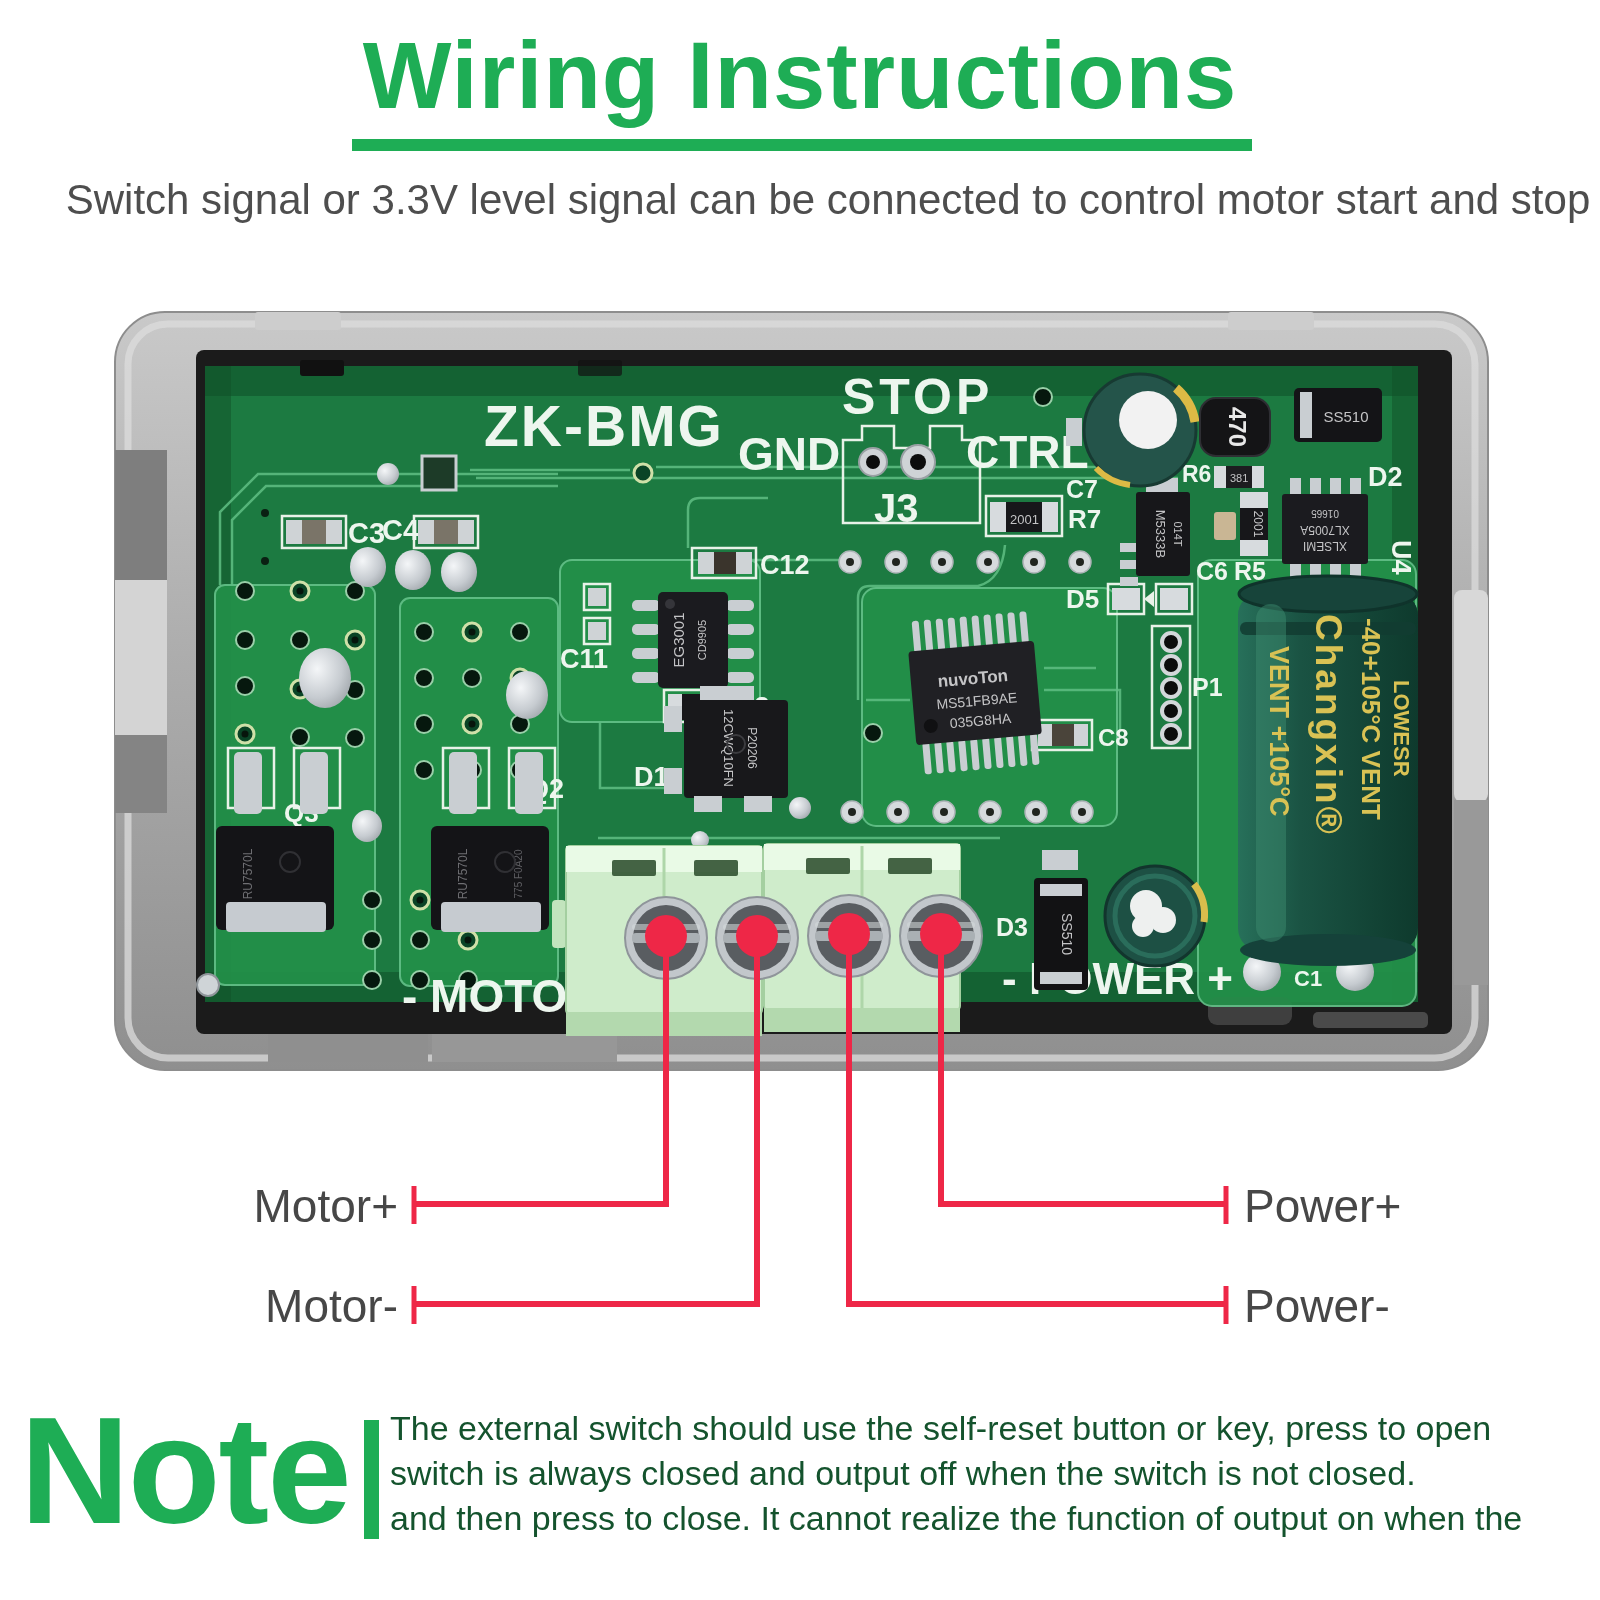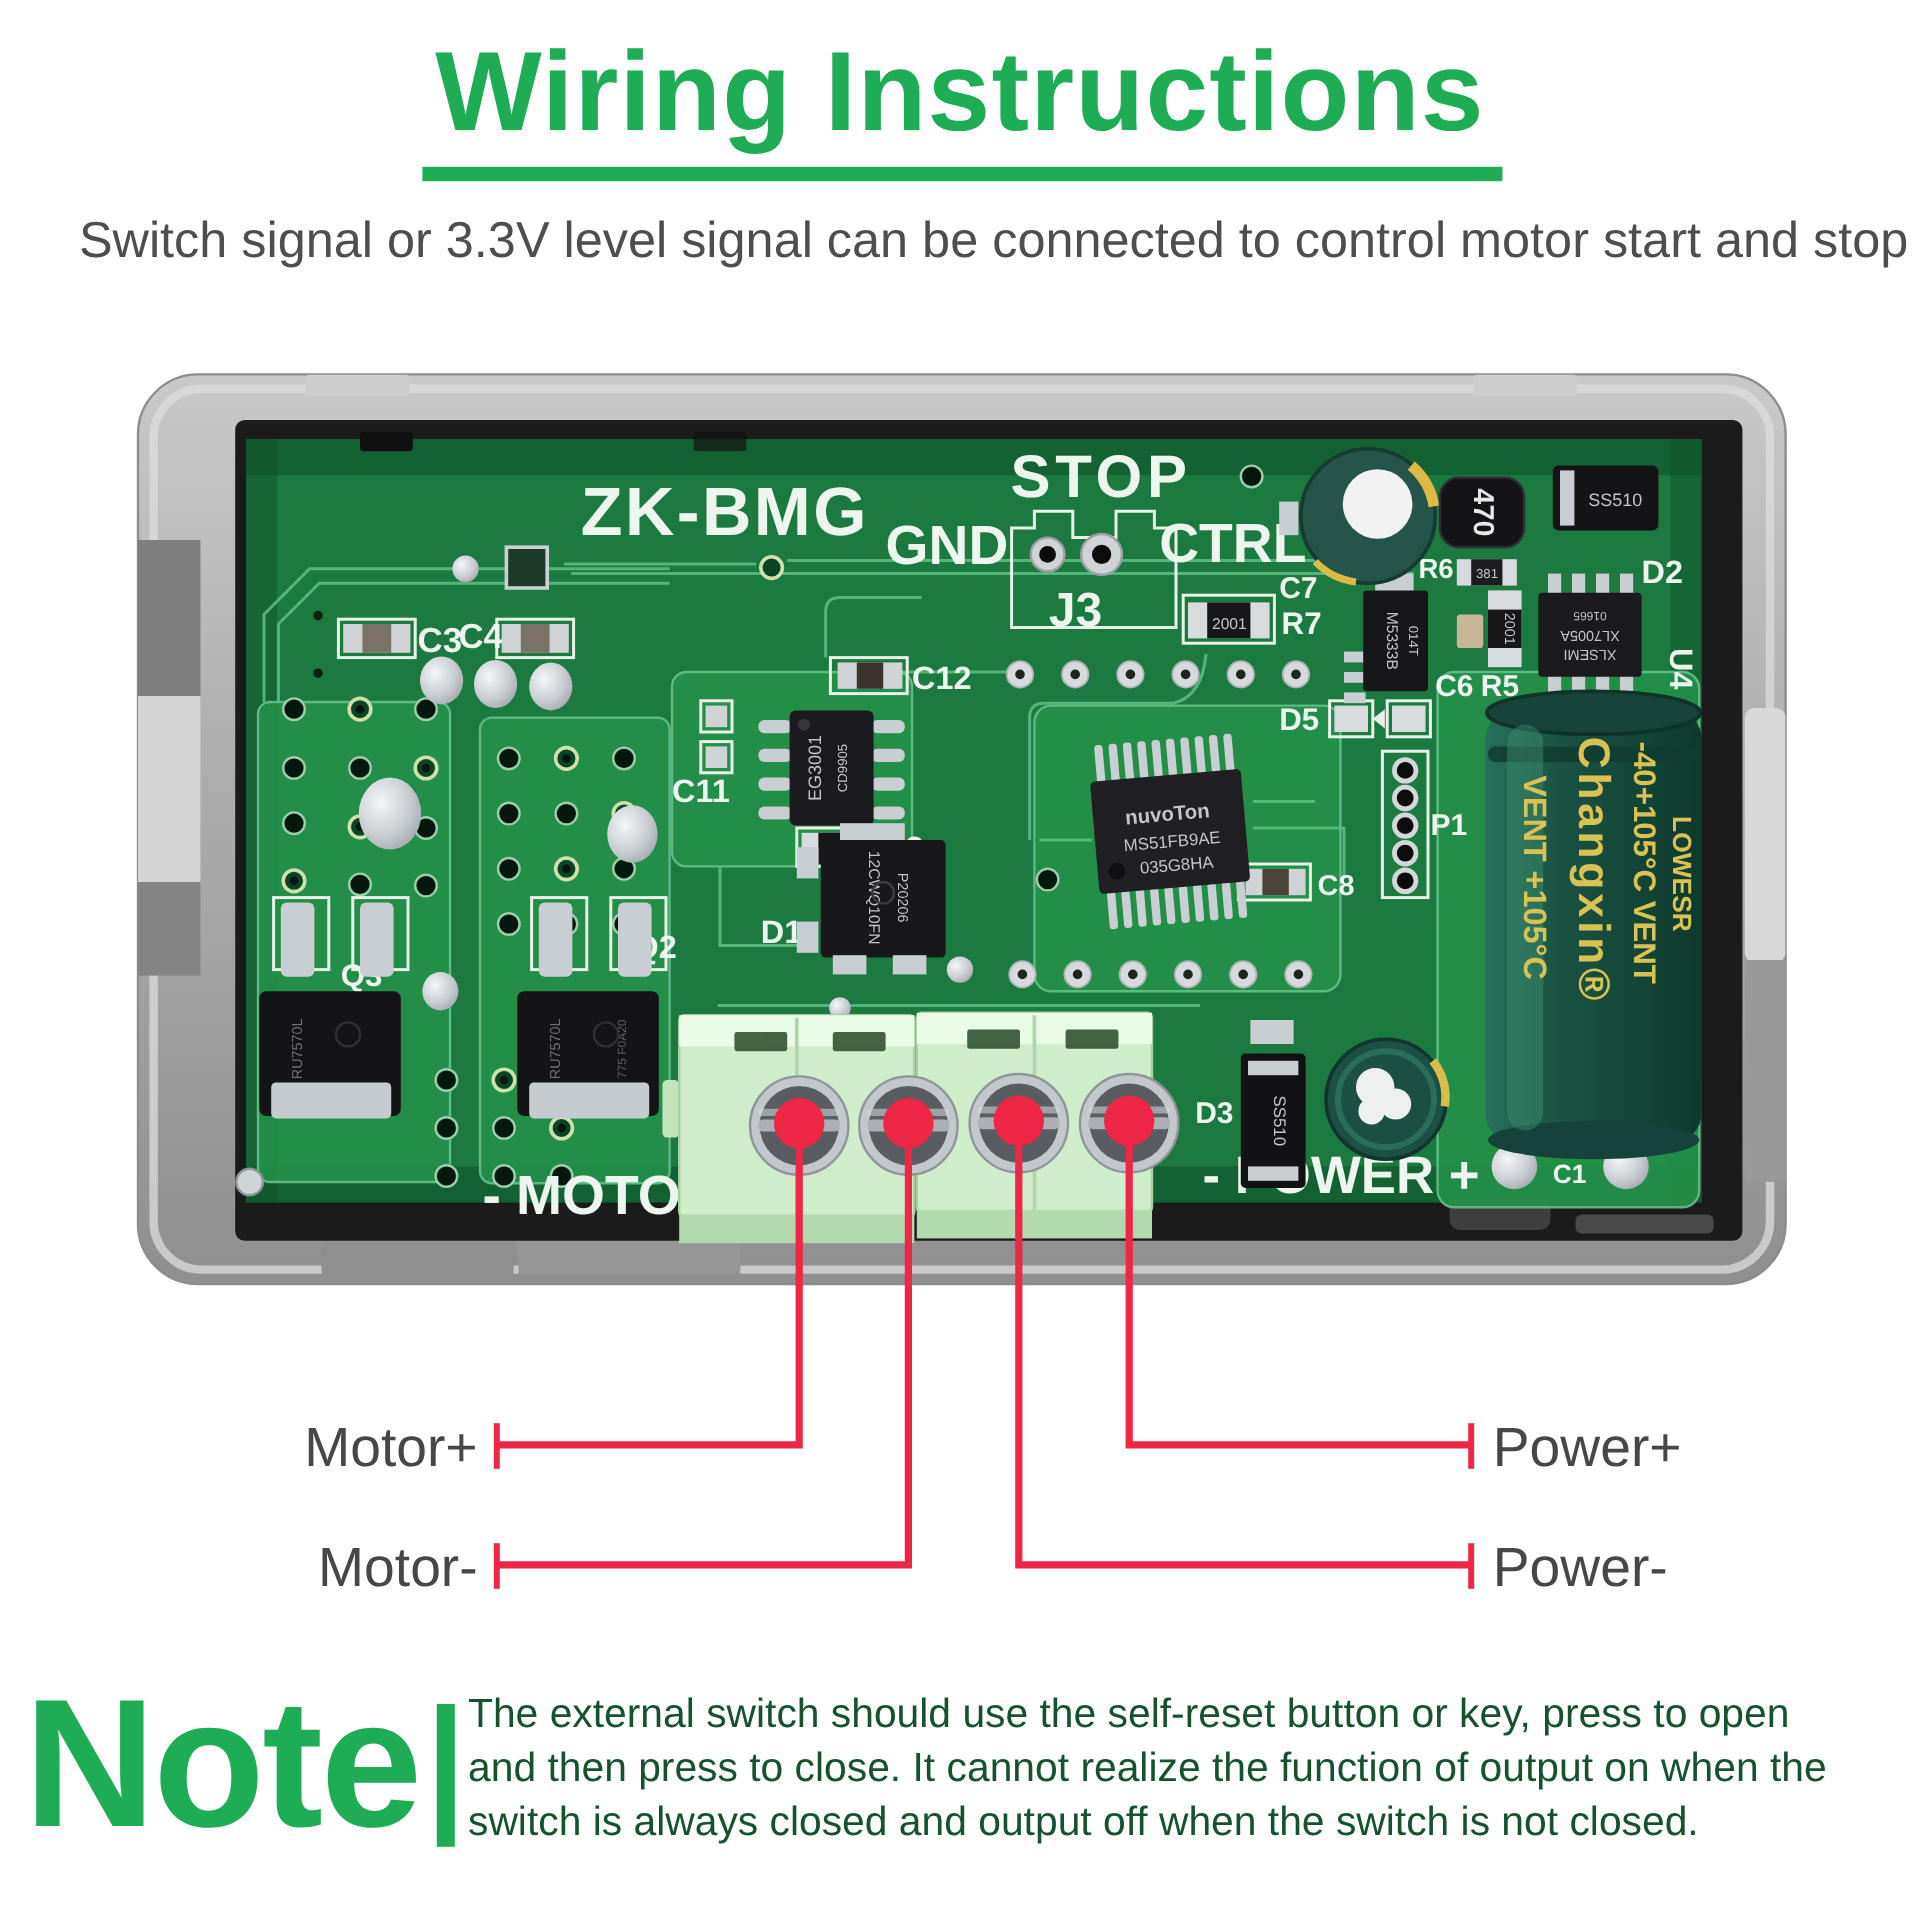--- a/index.html
+++ b/index.html
@@ -517,18 +517,18 @@
       <text class="wlabel" x="1244" y="1222">Power+</text>
       <text class="wlabel" x="1244" y="1322">Power-</text>
     </g>
   </svg>
 
   <div class="note-wrap">
     <div class="note-heading">Note</div>
     <div class="note-divider"></div>
     <div class="note-text">
       <div>The external switch should use the self-reset button or key, press to open</div>
+      <div>switch is always closed and output off when the switch is not closed.</div>
       <div>and then press to close. It cannot realize the function of output on when the</div>
-      <div>switch is always closed and output off when the switch is not closed.</div>
     </div>
   </div>
 
 </div>
 
 </body></html>

